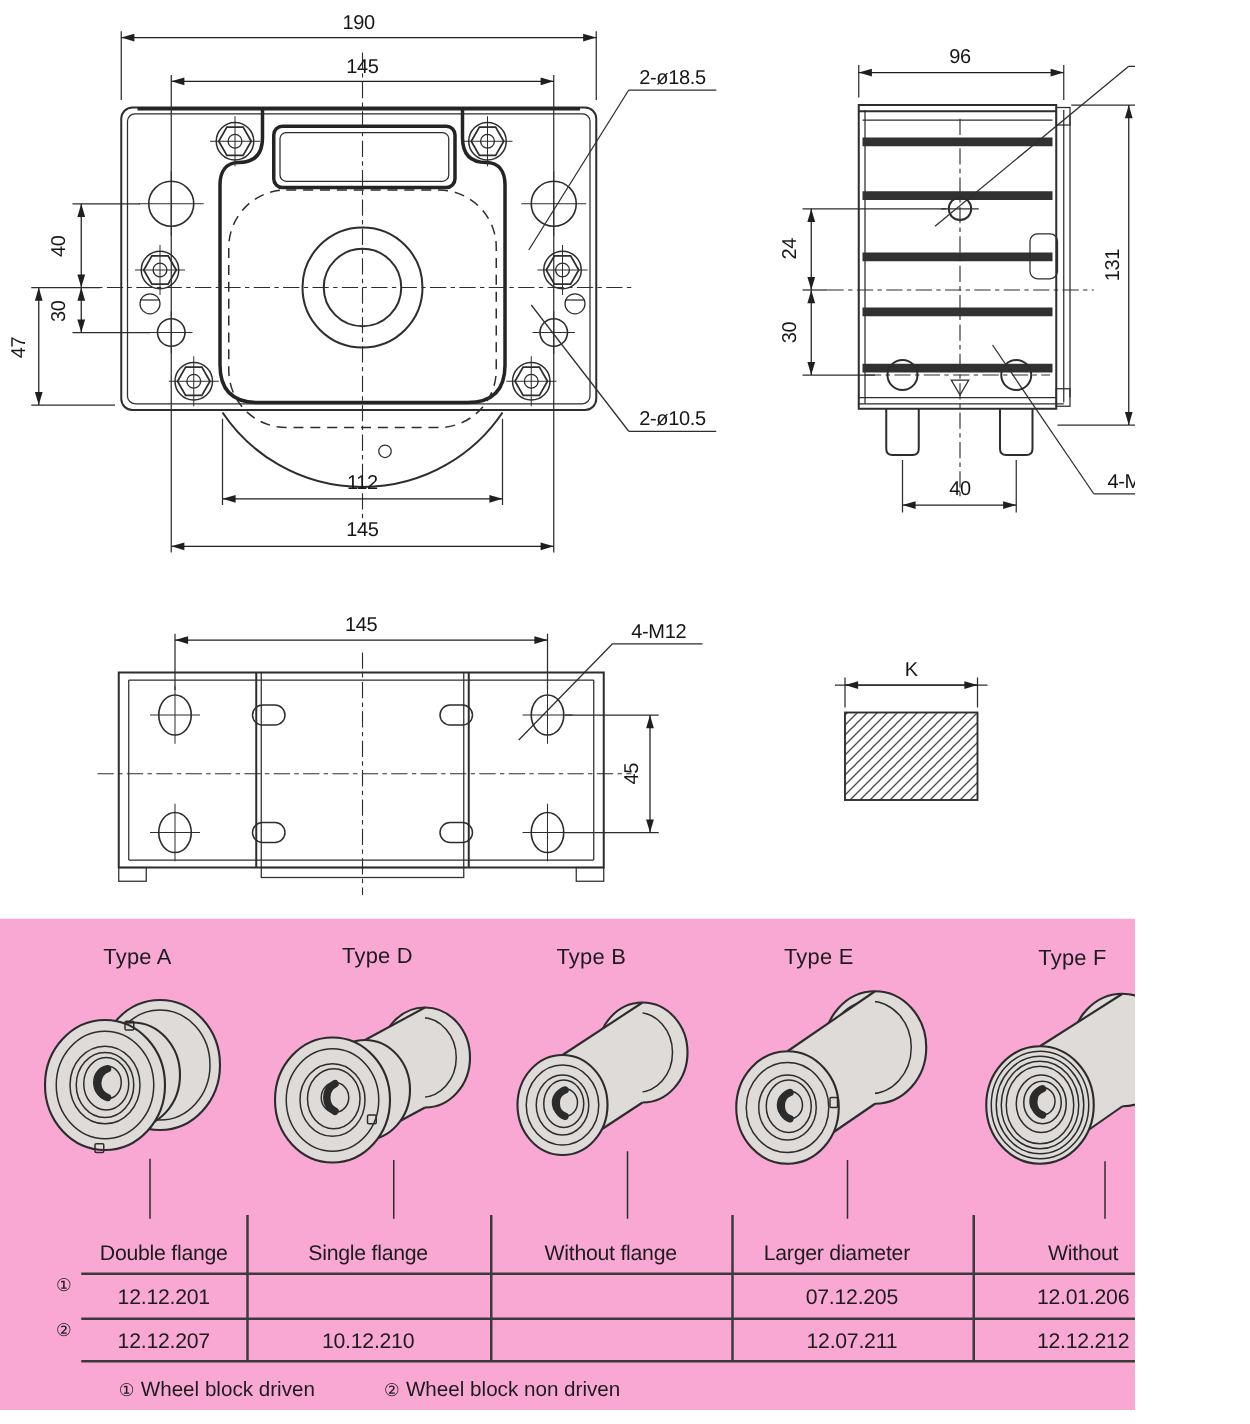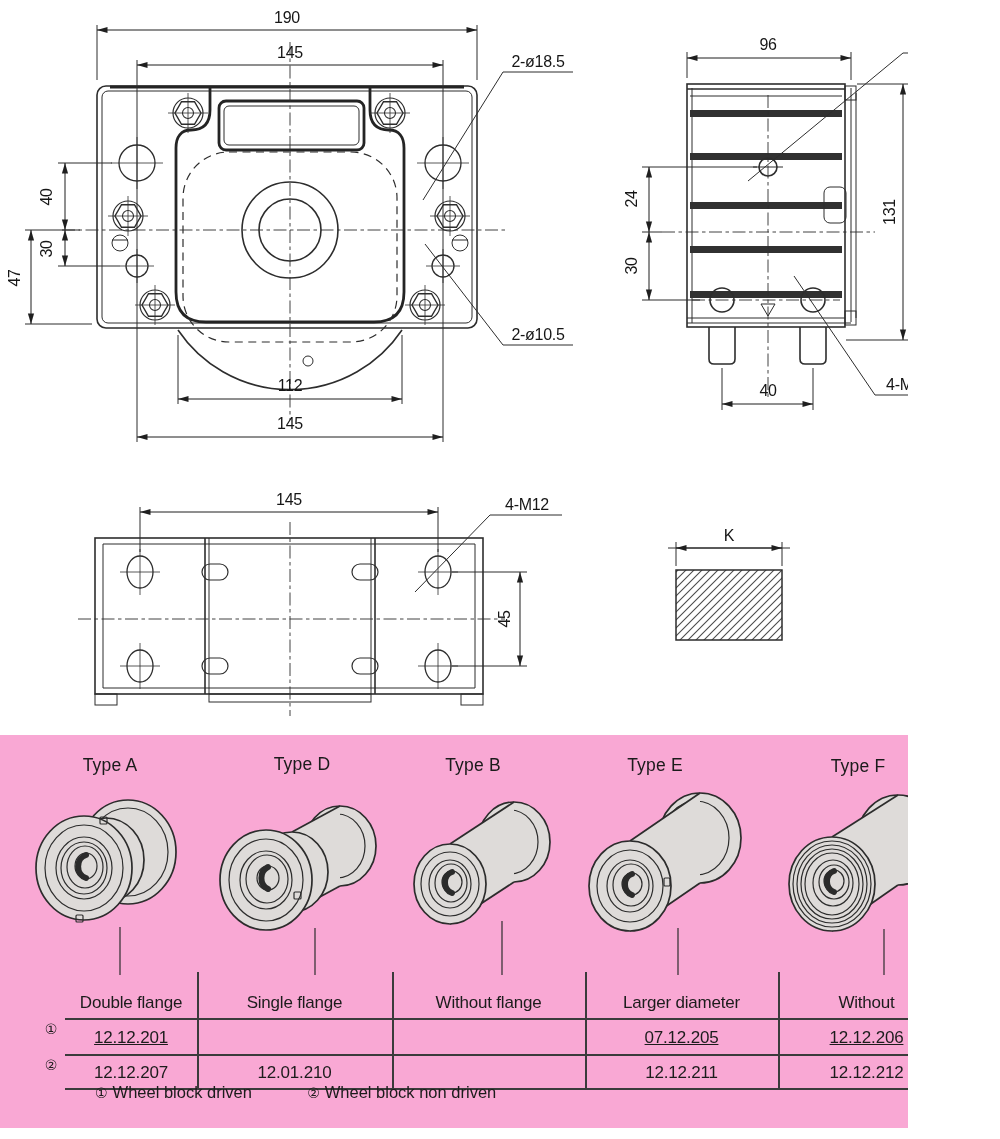--- a/index.html
+++ b/index.html
@@ -27,26 +27,26 @@
   .bore { fill:none; stroke:#2b2b2b; stroke-width:6; stroke-linecap:round; }
   .ldr  { stroke:#2c2c2c; stroke-width:1.2; }
   .tlabel { font-family:"Liberation Sans",sans-serif; font-size:17.5px; fill:#1b1b1b; text-anchor:middle; letter-spacing:0.2px; }
   
   .panel { position:absolute; left:0; top:735px; width:1000px; height:393px; background:#f9a8d4; }
   .ptable { position:absolute; left:65px; top:250px; width:890px; height:105px; font-size:17px; letter-spacing:-0.2px; }
   .hline { position:absolute; left:0; width:890px; height:0; border-top:2px solid #3b3b3b; }
   .vline { position:absolute; top:-13px; height:117px; width:0; border-left:2px solid #3b3b3b; }
   .hcell { position:absolute; top:5px; height:26px; line-height:26px; text-align:center; }
   .cell  { position:absolute; text-align:center; }
-  .r1 { top:37px; height:31px; line-height:31px;text-decoration:underline; }
+  .r1 { top:37px; height:31px; line-height:31px; }
   .r2 { top:73px; height:29px; line-height:29px;text-align:center; }
   .rowmark { position:absolute; left:-26px; width:24px; text-align:center; font-size:14px;
              font-family:"DejaVu Sans","Liberation Sans",sans-serif; }
   .rm1 { top:36px; } .rm2 { top:72px; }
-  .foot { position:absolute; left:95px; top:346px; height:22px; line-height:22px; font-size:16.5px; white-space:nowrap; }
+  .foot { position:absolute; left:95px; top:366px; height:22px; line-height:22px; font-size:16.5px; white-space:nowrap; }
   .fmark { font-size:14px; font-family:"DejaVu Sans","Liberation Sans",sans-serif; margin-right:5px; }
   .fgap { display:inline-block; width:46px; }
 </style>
 </head>
 <body>
 
 <div class="page">
 
   <svg width="1000" height="735" viewBox="0 0 1000 735">
     <defs>
@@ -370,32 +370,32 @@
       <div class="hline" style="top:69px"></div>
       <div class="hline" style="top:103px"></div>
       <div class="vline" style="left:132px"></div>
       <div class="vline" style="left:327px"></div>
       <div class="vline" style="left:520px"></div>
       <div class="vline" style="left:713px"></div>
 
       <div class="hcell" style="left:0;width:132px">Double flange</div>
       <div class="hcell" style="left:327px;width:193px">Without flange</div>
       <div class="hcell" style="left:132px;width:195px">Single flange</div>
-      <div class="hcell" style="left:520px;width:193px">Larger diameter</div>
+      <div class="hcell" style="left:508px;width:193px">Larger diameter</div>
       <div class="hcell" style="left:713px;width:177px">Without</div>
 
       <div class="rowmark rm1">①</div>
       <div class="cell r1" style="left:0;width:132px">12.12.201</div>
       <div class="cell r1" style="left:520px;width:193px">07.12.205</div>
-      <div class="cell r1" style="left:713px;width:177px">12.12.206</div>
+      <div class="cell r1" style="left:713px;width:177px">12.01.206</div>
 
       <div class="rowmark rm2">②</div>
       <div class="cell r2" style="left:0;width:132px">12.12.207</div>
-      <div class="cell r2" style="left:132px;width:195px">12.01.210</div>
-      <div class="cell r2" style="left:520px;width:193px">12.12.211</div>
+      <div class="cell r2" style="left:132px;width:195px">10.12.210</div>
+      <div class="cell r2" style="left:520px;width:193px">12.07.211</div>
       <div class="cell r2" style="left:713px;width:177px">12.12.212</div>
     </div>
 
     <div class="foot">
       <span>
         <span class="fmark">①</span><span>Wheel block driven</span>
       </span>
       <span class="fgap"></span>
       <span>
         <span class="fmark">②</span><span>Wheel block non driven</span>

